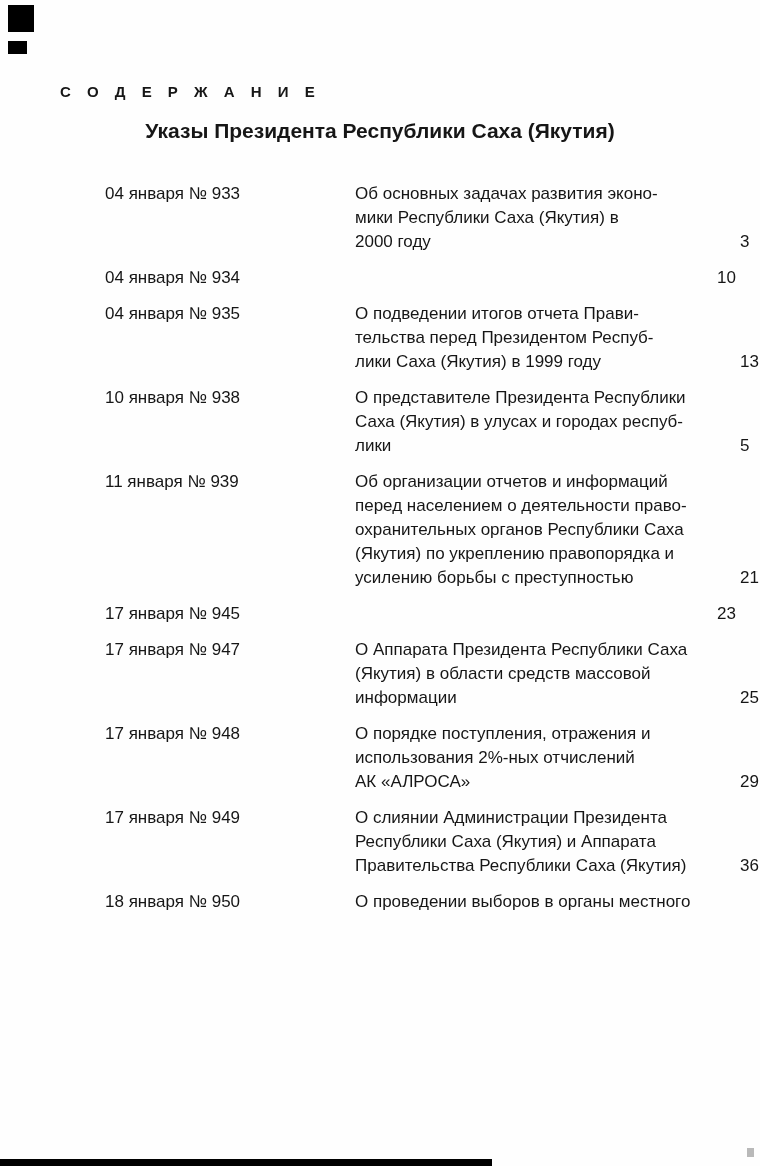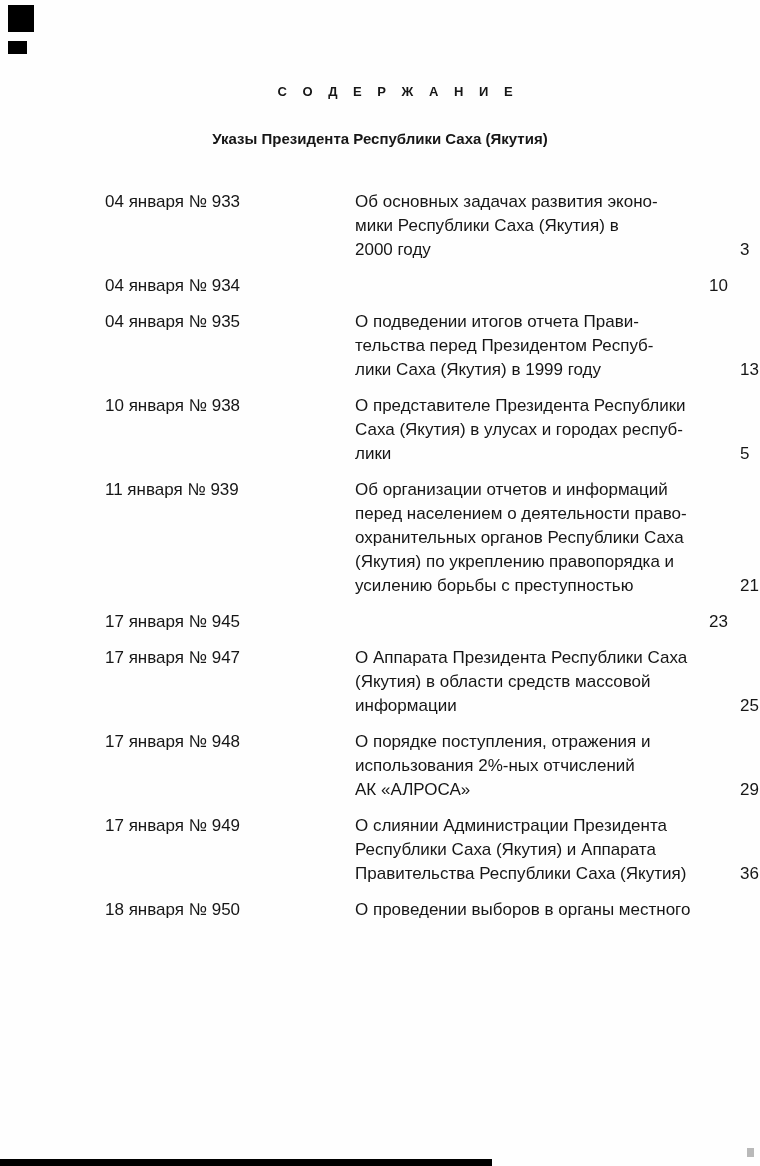--- a/index.html
+++ b/index.html
@@ -15,43 +15,43 @@
     background: #fefefe;
     color: #161616;
     font-family: "Liberation Sans", sans-serif;
     font-size: 17px;
     line-height: 24px;
     overflow: hidden;
     -webkit-font-smoothing: antialiased;
   }
   .doc-title {
     margin-top: 80px;
-    text-align: center;
+    text-align: left;
     font-weight: bold;
-    font-size: 13px;
+    font-size: 15px;
     letter-spacing: 6px;
     line-height: 24px;
-    padding-left: 36px;   
+    padding-left: 60px;   
     white-space: nowrap;
   }
   .doc-subtitle {
-    margin-top: 23px;
+    margin-top: 15px;
     text-align: center;
     font-weight: bold;
-    font-size: 15px;
+    font-size: 21px;
     line-height: 24px;
   }
   .toc {
     margin-top: 39px;
   }
   .toc-row {
     display: flex;
     align-items: flex-start;
     padding-left: 105px;
-    padding-right: 32px;
+    padding-right: 24px;
     margin-bottom: 12px;
   }
   .toc-date {
     flex: none;
     width: 202px;
     white-space: nowrap;
   }
   .toc-desc {
     flex: none;
     width: 385px;

